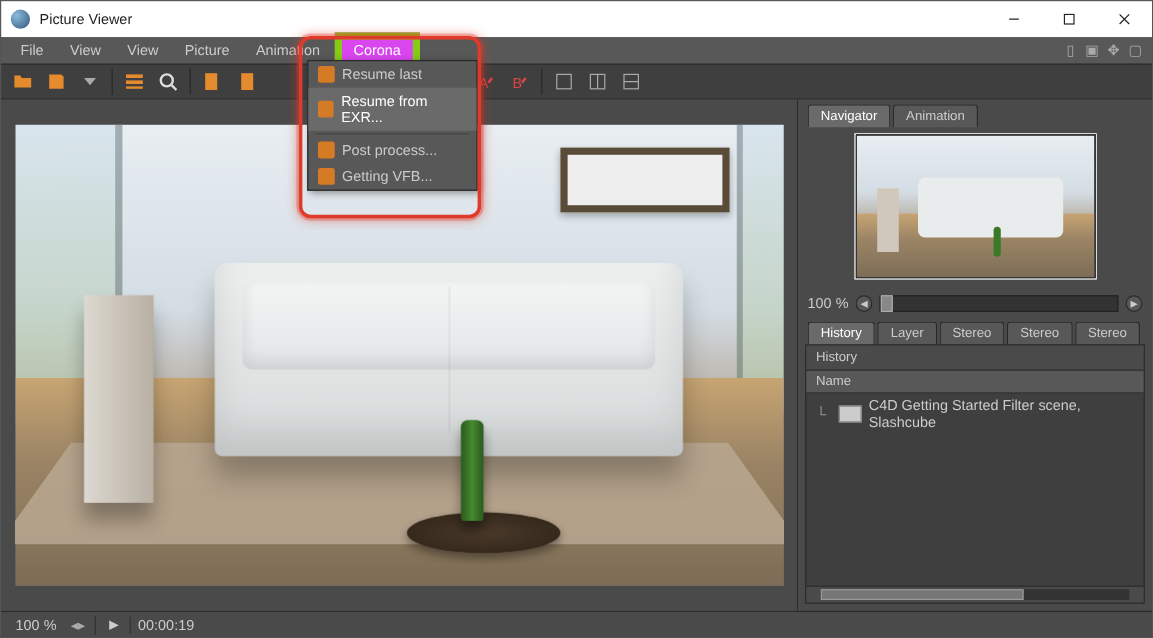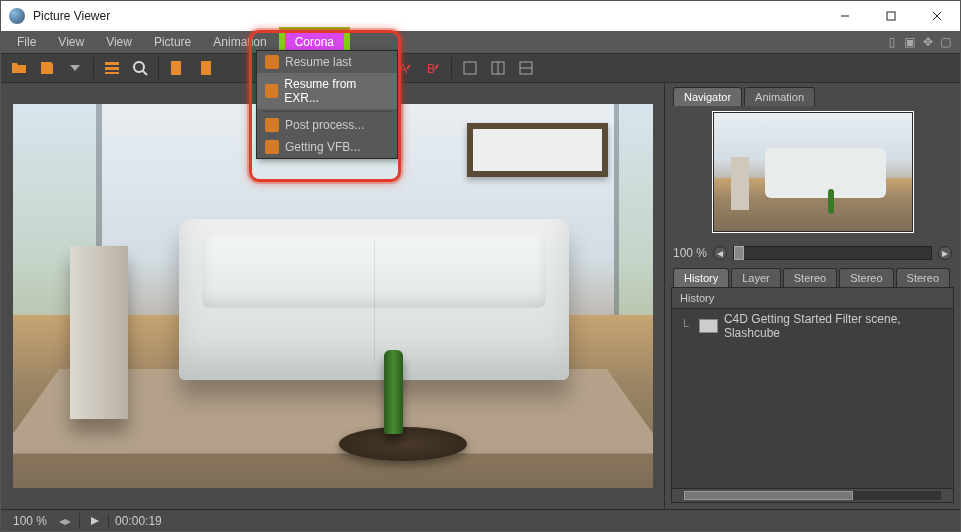--- a/index.html
+++ b/index.html
@@ -240,20 +240,21 @@
       </div>
       <div class="tabs2 tabs">
         <div class="tab active">History</div>
         <div class="tab">Layer</div>
         <div class="tab">Stereo</div>
         <div class="tab">Stereo</div>
         <div class="tab">Stereo</div>
       </div>
       <div class="history-panel">
         <div class="hp-title">History</div>
+        <div class="hp-header">Name</div>
         <div class="hp-body">
           <div class="hp-row">
             <span class="branch">└</span>
             <div class="thumb"></div>
             <span>C4D Getting Started Filter scene, Slashcube</span>
           </div>
         </div>
         <div class="hp-scroll">
           <div class="track"></div>
             <div class="thumb"></div>

